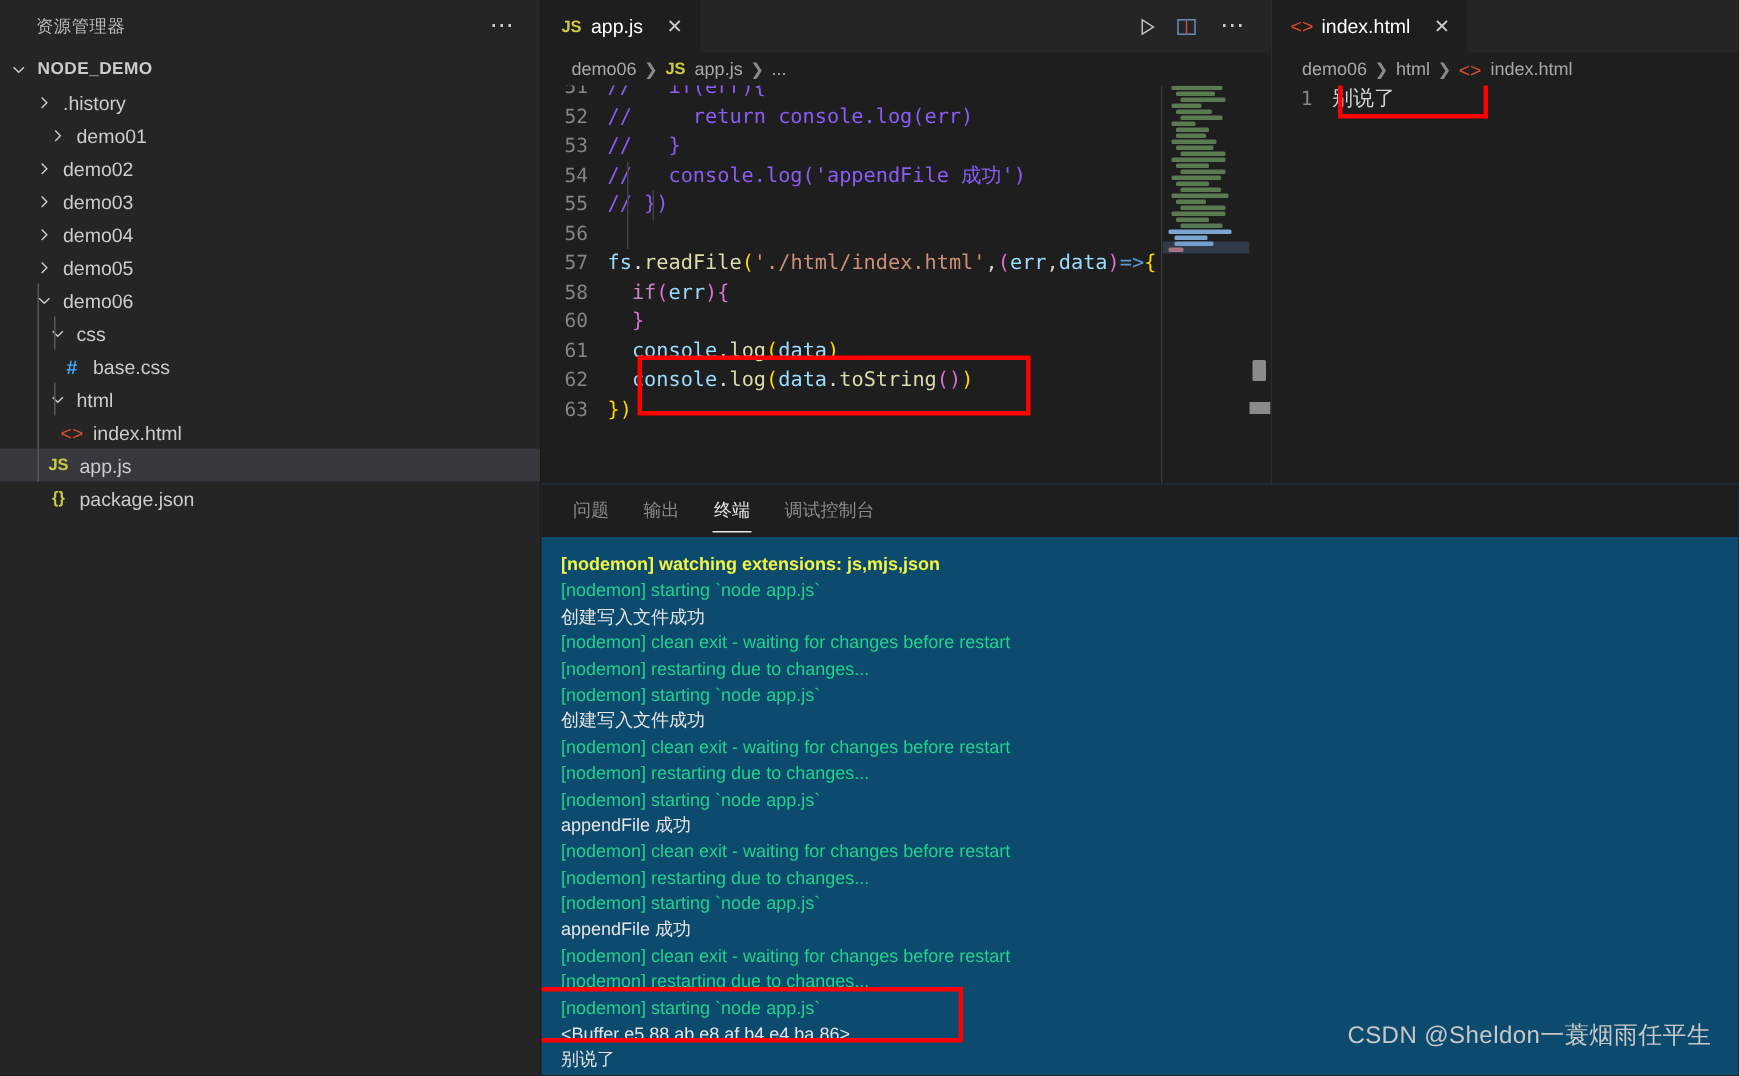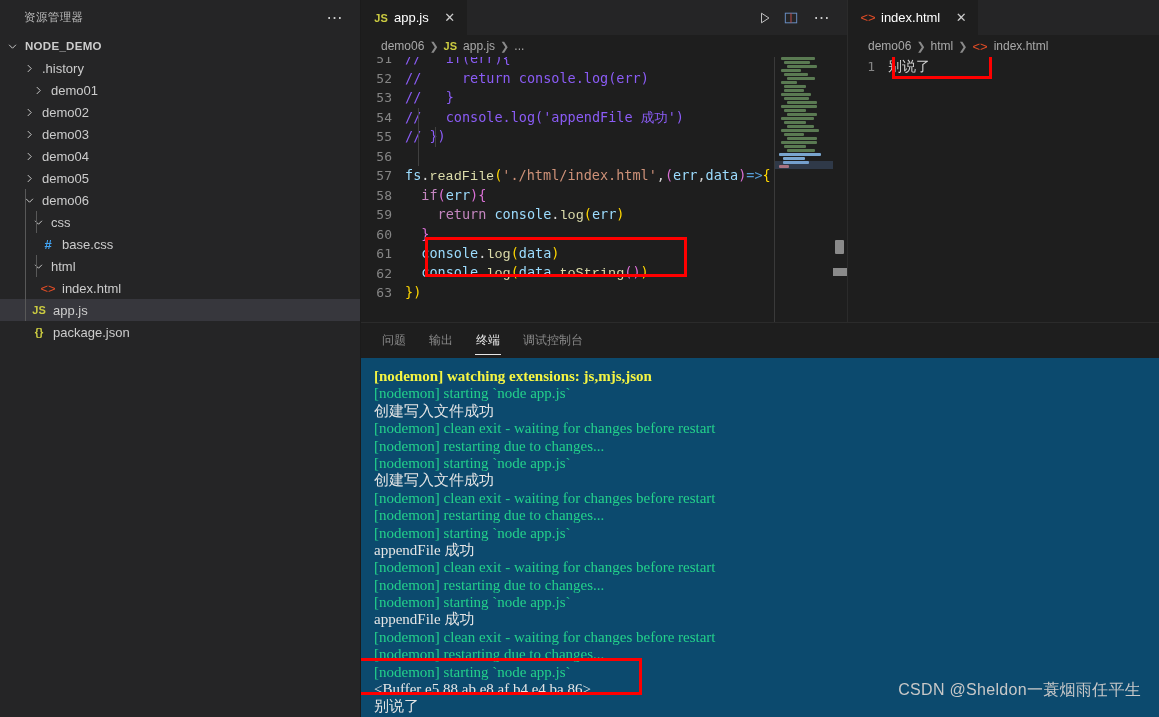--- a/index.html
+++ b/index.html
@@ -181,21 +181,21 @@
     text-align: right;
     padding-right: 13px;
     color: #858585;
     font-size: 13px;
     user-select: none;
   }
   .ctext { white-space: pre; color: #d4d4d4; }
   .c-com  { color: #8b5cf6; }
   .c-kw   { color: #c586c0; }
   .c-key2 { color: #569cd6; }
-  .c-fn   { color: #dcdcaa; font-family: Liberation Mono, monospace; }
+  .c-fn   { color: #dcdcaa; }
   .c-var  { color: #9cdcfe; }
   .c-str  { color: #ce9178; }
   .c-op   { color: #d4d4d4; }
   .c-punc { color: #ffd700; }
   .c-punc2{ color: #da70d6; }
 
   .indentline {
     border-left: 1px solid #404040;
     position: absolute;
   }
@@ -287,22 +287,22 @@
   .ptab.active::after {
     content: "";
     position: absolute;
     left: 0; right: 0; bottom: 3px;
     height: 1px;
     background: #e7e7e7;
   }
   .terminal {
     flex: 1 1 auto;
     padding: 10px 0 0 13px;
-    font-family: Liberation Serif, serif;
-    font-size: 15px;
+    font-family: Liberation Sans, sans-serif;
+    font-size: 12px;
     line-height: 17.4px;
     overflow: hidden;
     position: relative;
   }
   .tline { white-space: pre; height: 17.4px; }
   .t-green { color: #23d18b; }
   .t-yellow{ color: #f5f543; font-weight: bold; }
   .t-white { color: #e5e5e5; }
 
   
@@ -493,24 +493,20 @@
                 <span class="ln">56</span>
                 <span class="ctext"><span class="c-op"></span></span>
               </div>
               <div class="cl">
                 <span class="ln">57</span>
                 <span class="ctext"><span class="c-var">fs</span><span class="c-op">.</span><span class="c-fn">readFile</span><span class="c-punc">(</span><span class="c-str">'./html/index.html'</span><span class="c-op">,</span><span class="c-punc2">(</span><span class="c-var">err</span><span class="c-op">,</span><span class="c-var">data</span><span class="c-punc2">)</span><span class="c-key2">=&gt;</span><span class="c-punc">{</span></span>
               </div>
               <div class="cl">
                 <span class="ln">58</span>
                 <span class="ctext"><span class="c-op">  </span><span class="c-kw">if</span><span class="c-punc2">(</span><span class="c-var">err</span><span class="c-punc2">)</span><span class="c-punc2">{</span></span>
-              </div>
-              <div class="cl">
-                <span class="ln">59</span>
-                <span class="ctext"><span class="c-op">    </span><span class="c-kw">return</span><span class="c-op"> </span><span class="c-var">console</span><span class="c-op">.</span><span class="c-fn">log</span><span class="c-punc">(</span><span class="c-var">err</span><span class="c-punc">)</span></span>
               </div>
               <div class="cl">
                 <span class="ln">60</span>
                 <span class="ctext"><span class="c-op">  </span><span class="c-punc2">}</span></span>
               </div>
               <div class="cl">
                 <span class="ln">61</span>
                 <span class="ctext"><span class="c-op">  </span><span class="c-var">console</span><span class="c-op">.</span><span class="c-fn">log</span><span class="c-punc">(</span><span class="c-var">data</span><span class="c-punc">)</span></span>
               </div>
               <div class="cl">

